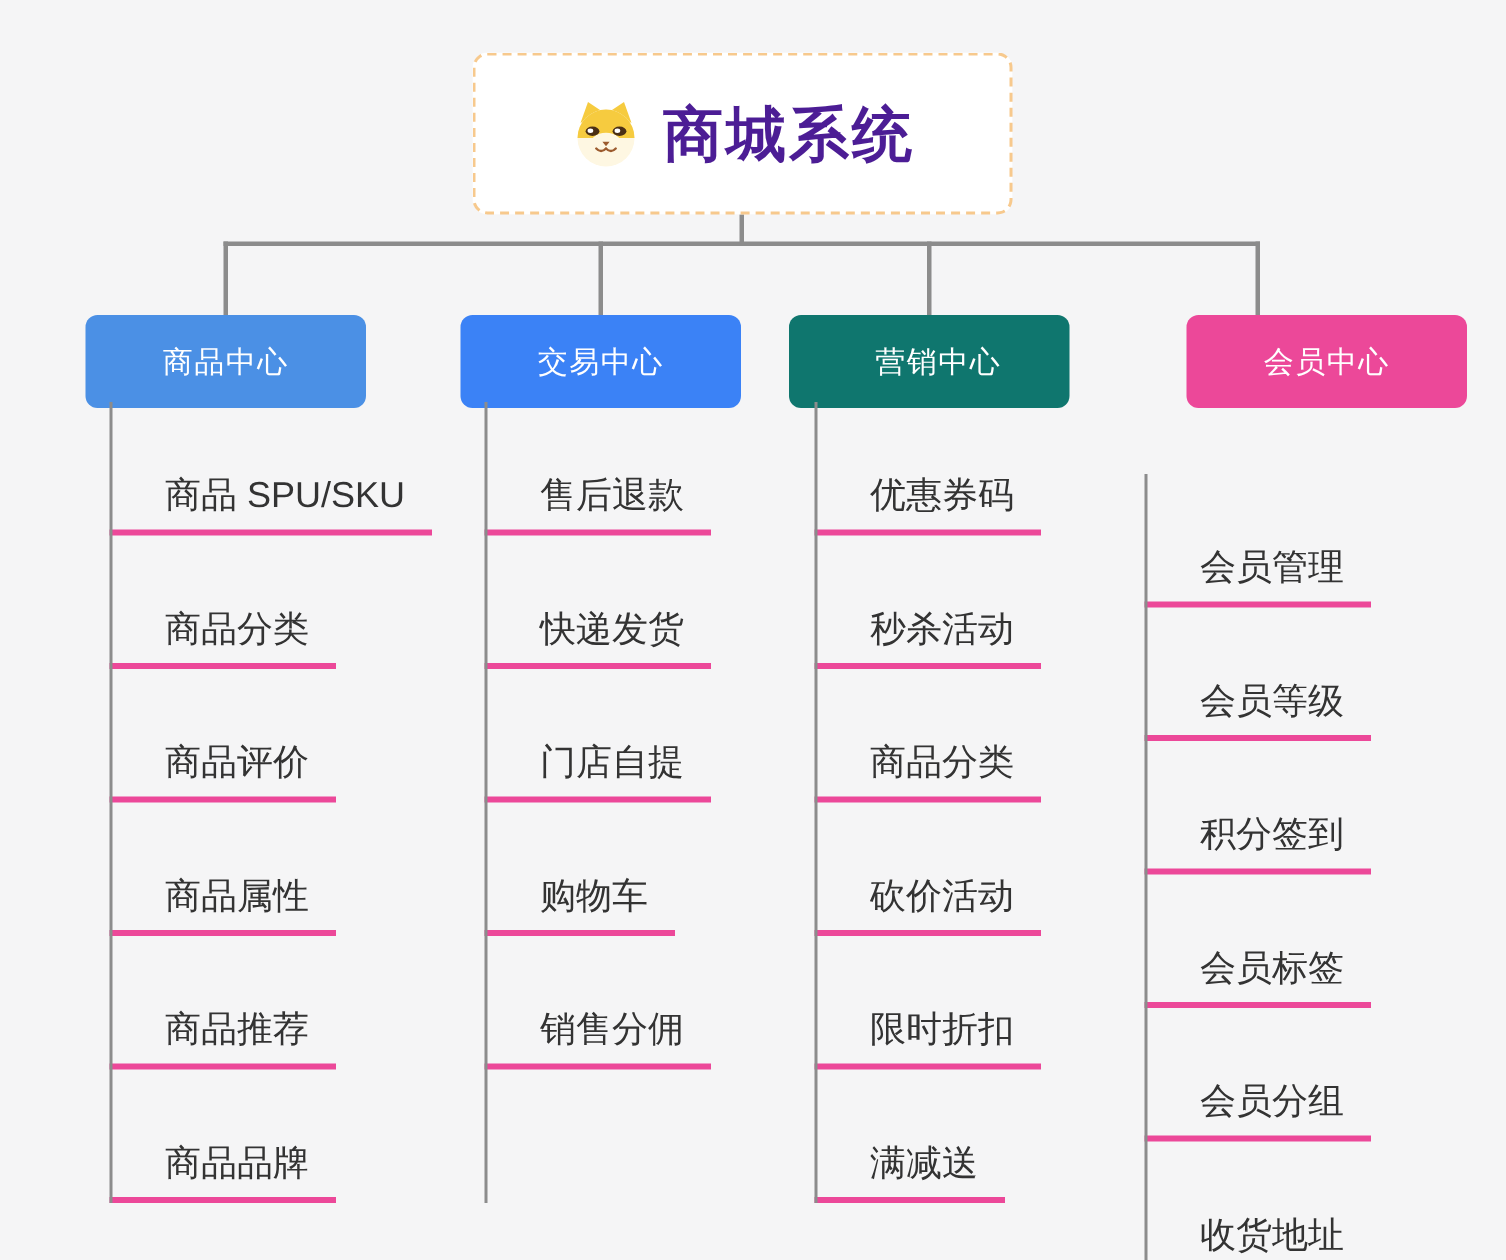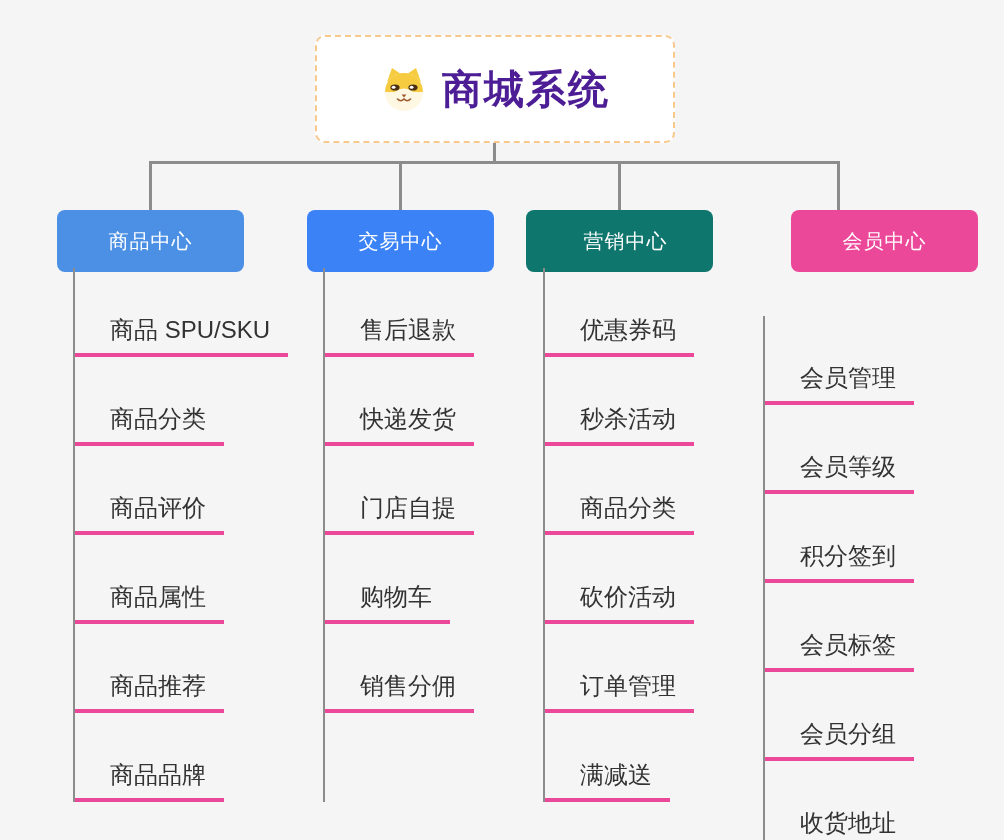--- a/index.html
+++ b/index.html
@@ -185,21 +185,21 @@
     <div class="leaf-row">
         <div class="leaf">秒杀活动</div>
       </div>
     <div class="leaf-row">
         <div class="leaf">商品分类</div>
       </div>
     <div class="leaf-row">
         <div class="leaf">砍价活动</div>
       </div>
     <div class="leaf-row">
-        <div class="leaf">订单管理</div>
+        <div class="leaf">限时折扣</div>
       </div>
     <div class="leaf-row">
         <div class="leaf">满减送</div>
       </div>
   </div>
 
   <div class="column col-4">
     <div class="spine"></div>
     <div class="leaf-row">
         <div class="leaf">会员管理</div>

